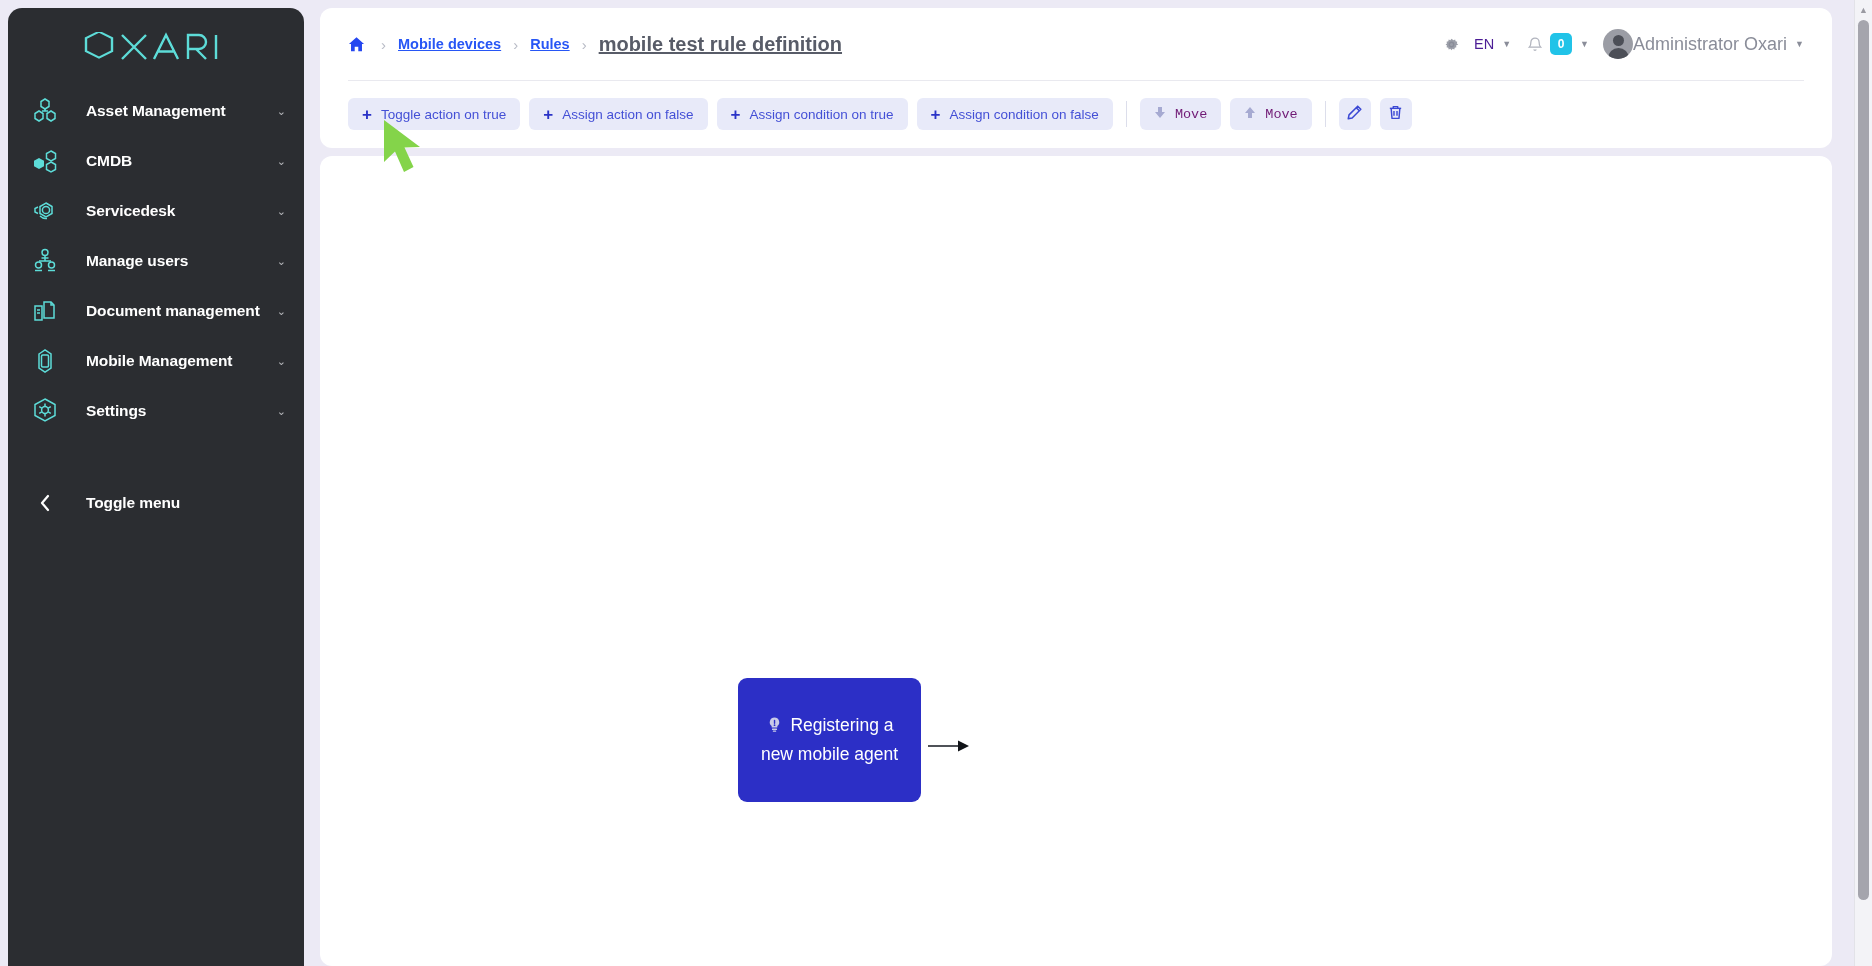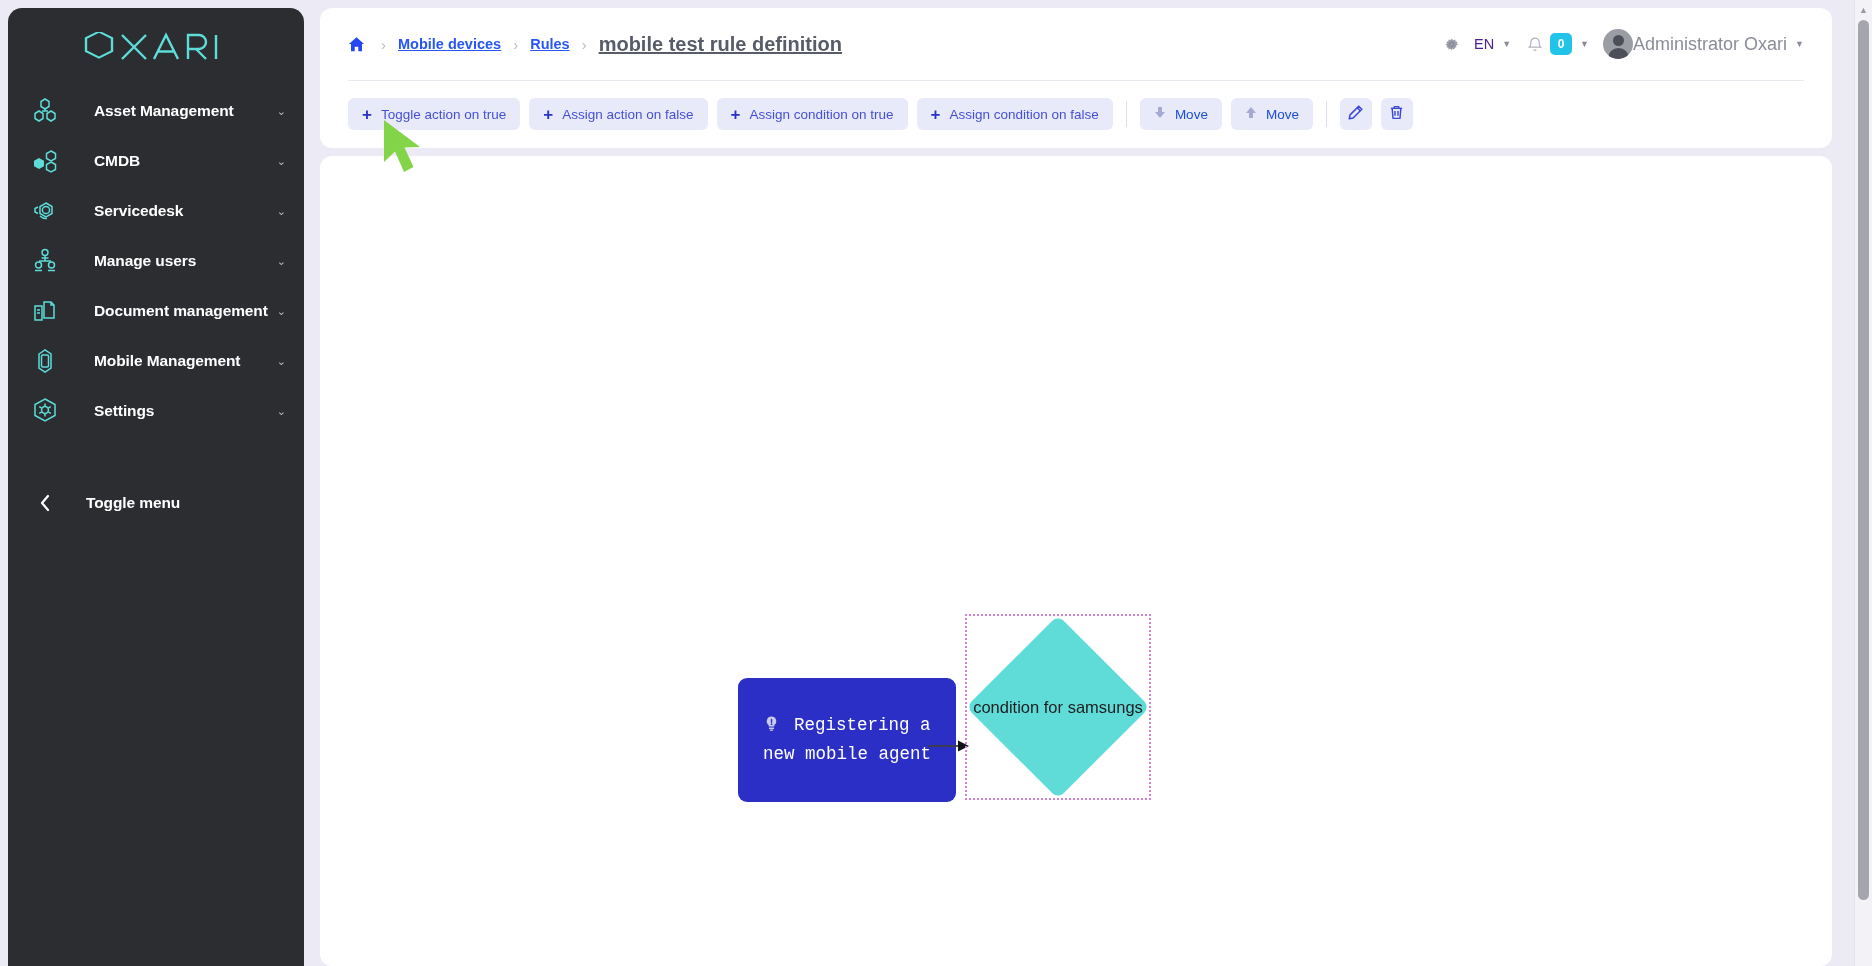--- a/index.html
+++ b/index.html
@@ -20,21 +20,20 @@
     overflow: hidden;
   }
   #logo {
     height: 78px; display: flex; align-items: center; justify-content: center;
   }
   #logo svg { display: block; }
   .nav-item {
     height: 50px; display: flex; align-items: center;
     padding: 0 18px 0 20px; cursor: pointer;
     margin-bottom: 0;
-    gap: 8px;
   }
   .nav-icon {
     width: 34px; height: 34px; flex: 0 0 34px;
     display: flex; align-items: center; justify-content: center;
     color: #5ddcd8;
   }
   .nav-label {
     flex: 1; color: #ffffff; font-size: 15.5px; font-weight: bold;
     letter-spacing: -0.1px; padding-left: 24px; white-space: nowrap;
   }
@@ -110,43 +109,43 @@
     display: flex; align-items: center; gap: 9px;
   }
   .tb-btn {
     background: #e8eaf9; border: none; border-radius: 6px;
     height: 32px; padding: 0 14px;
     display: flex; align-items: center; gap: 9px;
     color: #4450d6; font-size: 13.5px; cursor: pointer;
     font-family: "Liberation Sans", sans-serif; white-space: nowrap;
   }
   .tb-btn .plus { font-size: 17px; font-weight: bold; line-height: 1; color: #2a33c7; }
-  .tb-btn.disabled { color: #1d4ed8; cursor: default; }
+  .tb-btn.disabled { color: #701a75; cursor: default; font-family: Liberation Mono, monospace; }
   .tb-btn.disabled .arr { color: #a6aad2; }
   .tb-sep { width: 1px; height: 26px; background: #dcdeeb; margin: 0 4px; }
   .tb-icon-btn {
     background: #e8eaf9; border: none; border-radius: 6px;
     width: 32px; height: 32px; display: flex; align-items: center; justify-content: center;
     color: #3b48d4; cursor: pointer;
   }
 
   
   #canvas {
     position: absolute; left: 0; top: 148px;
     width: 1512px; height: 810px;
     background: #ffffff; border-radius: 12px;
     overflow: hidden;
   }
   #node-action {
     position: absolute; left: 418px; top: 522px;
-    width: 218px; height: 124px;
+    width: 183px; height: 124px;
     background: #2c2fc6; border-radius: 9px;
     display: flex; align-items: center; justify-content: center;
     color: #ffffff; font-size: 17.5px; line-height: 27px;
-    text-align: center; padding: 0 14px; cursor: pointer; font-family: Liberation Mono, monospace;
+    text-align: center; padding: 0 14px; cursor: pointer;
   }
   #node-action .inner { display: block; }
   #node-action .bulb { vertical-align: -2px; margin-right: 3px; }
 
   #connector { position: absolute; left: 608px; top: 583px; }
 
   #cond-wrap {
     position: absolute; left: 645px; top: 458px;
     width: 186px; height: 186px;
     border: 2px dotted #d77fd1; cursor: pointer;
@@ -418,24 +417,20 @@
       </span>
     </div>
 
     <div id="connector">
       <svg width="42" height="14" viewBox="0 0 42 14" fill="none">
         <path d="M0 7 L30 7" stroke="#3c3f46" stroke-width="1.8"></path>
         <path d="M30 1.5 L41 7 L30 12.5 Z" fill="#111418"></path>
       </svg>
     </div>
 
-    <div id="cond-wrap">
-      <div id="diamond"></div>
-      <div id="diamond-label">condition for samsungs</div>
-    </div>
   </div>
 </div>
 
 <div id="cursor">
   <svg width="48" height="58" viewBox="0 0 48 58" fill="#84d44a">
     <path d="M2 2 L2 44 L13 33.5 L22 54 L31.5 49 L22.5 29.5 L38 29 Z"></path>
   </svg>
 </div>
 
 <div id="scrollbar">

